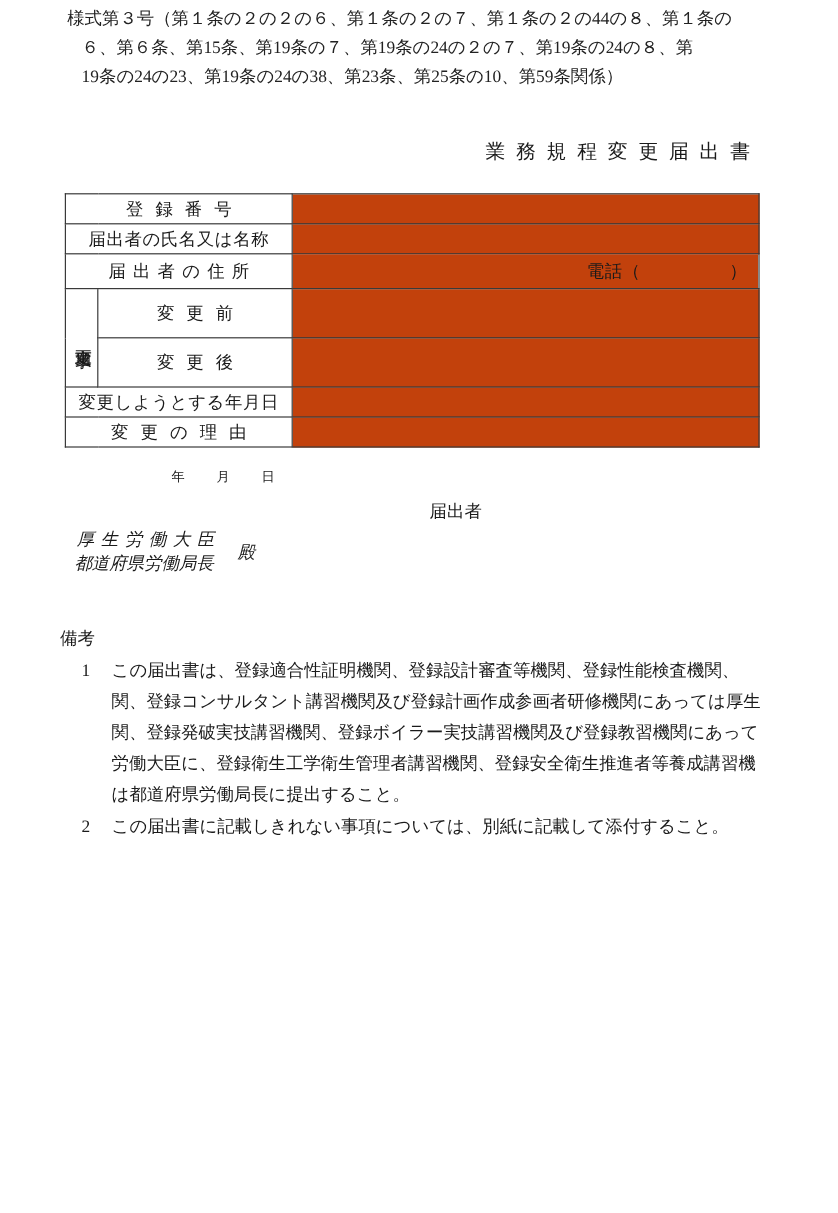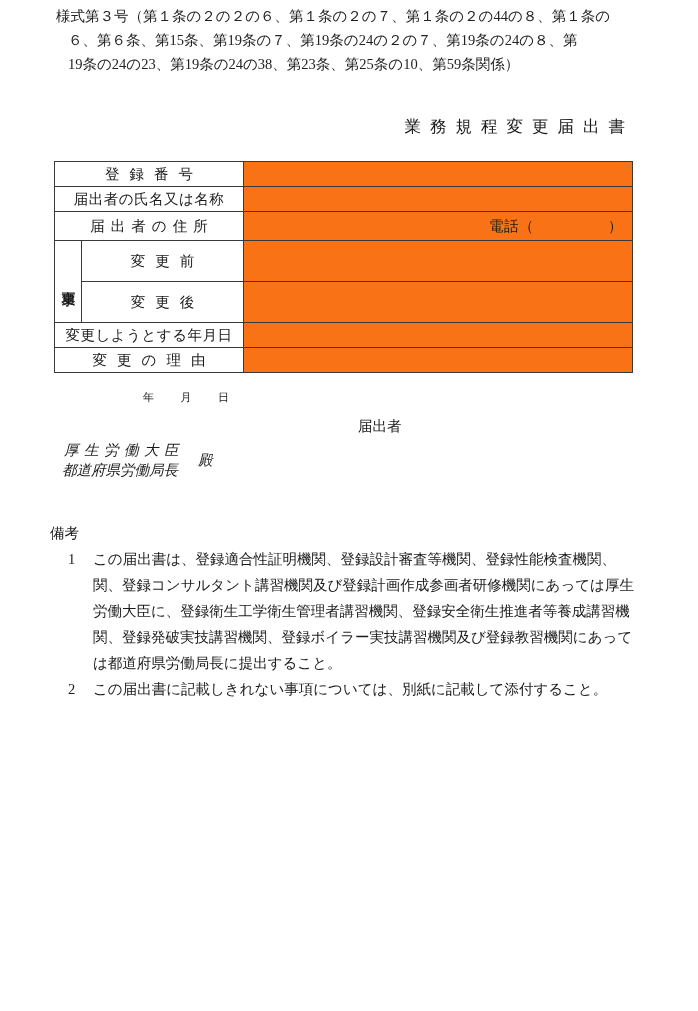--- a/index.html
+++ b/index.html
@@ -76,21 +76,21 @@
     margin-left: 20px;
   }
   .lbl-mid {
     letter-spacing: 6px;
     text-indent: 6px;
   }
   .lbl-none {
     letter-spacing: 0.5px;
   }
   .value-cell {
-    background: #f97316;
+    background: #c2410c;
   }
   .h24 { height: 24px; }
   .h28 { height: 28px; }
   .h40 { height: 40px; }
 
   
   .vert-cell {
     width: 27px;
     text-align: center;
     padding: 0;
@@ -268,22 +268,22 @@
   </div>
 
   <div class="notes">
     <div class="notes-title">備考</div>
 
     <div class="note-item">
       <span class="note-num">1</span>
       <div class="note-body">
         <div class="nl">この届出書は、登録適合性証明機関、登録設計審査等機関、登録性能検査機関、</div>
         <div class="nl">関、登録コンサルタント講習機関及び登録計画作成参画者研修機関にあっては厚生</div>
+        <div class="nl">関、登録発破実技講習機関、登録ボイラー実技講習機関及び登録教習機関にあって</div>
         <div class="nl">労働大臣に、登録衛生工学衛生管理者講習機関、登録安全衛生推進者等養成講習機</div>
-        <div class="nl">関、登録発破実技講習機関、登録ボイラー実技講習機関及び登録教習機関にあって</div>
         <div class="nl">は都道府県労働局長に提出すること。</div>
       </div>
     </div>
 
     <div class="note-item">
       <span class="note-num">2</span>
       <div class="note-body">
         <div class="nl">この届出書に記載しきれない事項については、別紙に記載して添付すること。</div>
       </div>
     </div>

